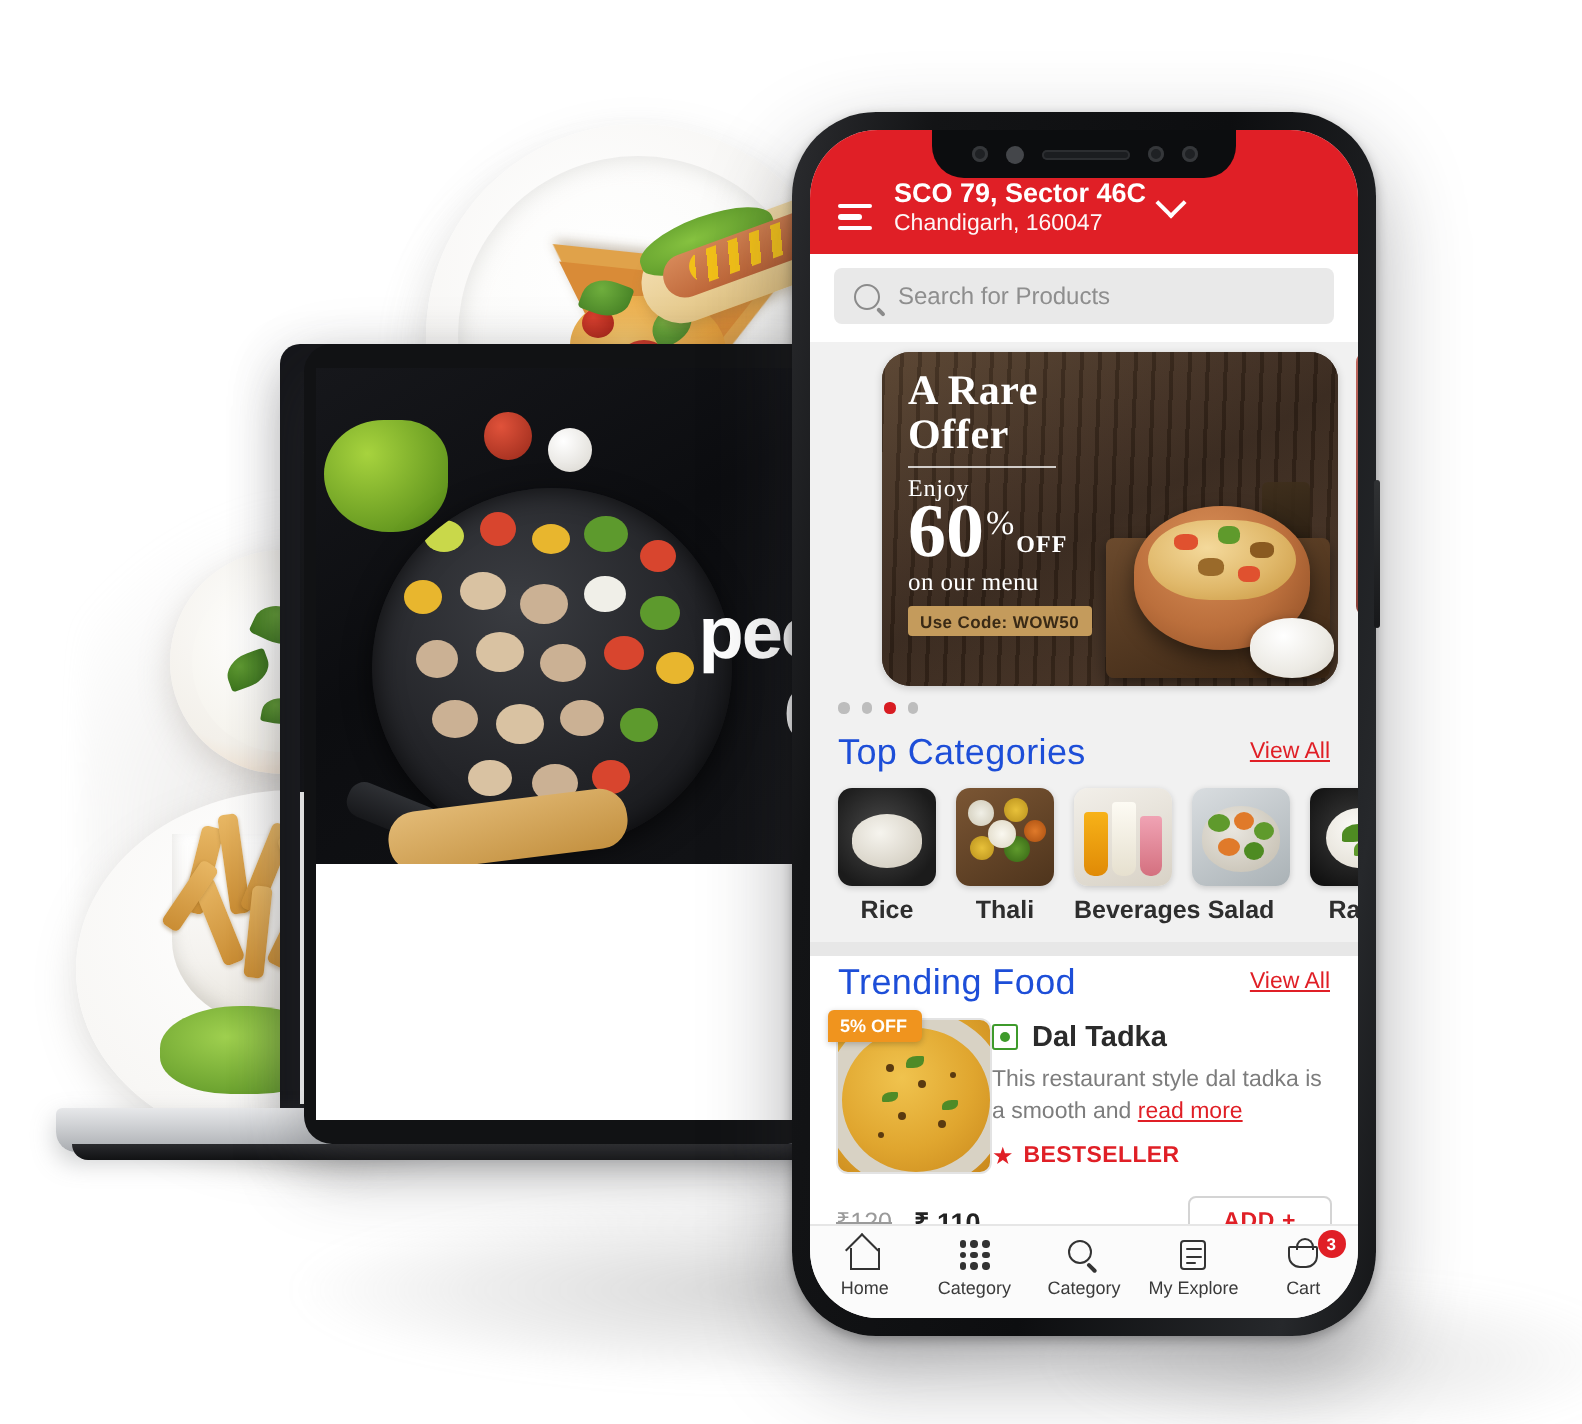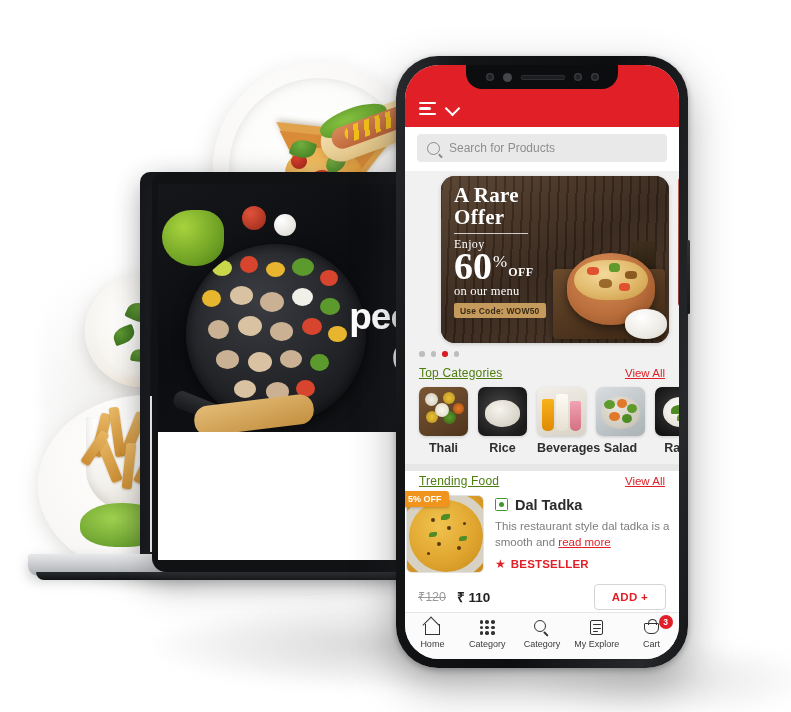--- a/index.html
+++ b/index.html
@@ -328,21 +328,21 @@
     background:radial-gradient(ellipse at 40% 35%, #f0cf84 0%, #d9ab54 55%, #b7832f 100%);
   }
 
   
   .dots{display:flex;gap:6px;padding:8px 0 6px 14px;}
   .dot{width:5.5px;height:5.5px;border-radius:50%;background:#bdbdbd;}
   .dot.active{background:#d81c22;}
 
   
   .sec-head{display:flex;align-items:center;justify-content:space-between;padding:3px 14px 7px;}
-  .sec-title{font-size:12px;color:#4d7c0f;letter-spacing:.2px;text-decoration:underline;}
+  .sec-title{font-size:18px;color:#1d4ed8;letter-spacing:.2px;}
   .view-all{font-size:11.5px;color:#e01f26;text-decoration:underline;}
 
   
   .cats{display:flex;gap:10px;padding:0 0 9px 14px;}
   .cat{width:49px;flex:none;}
   .cat-img{width:49px;height:49px;border-radius:7px;overflow:hidden;box-shadow:0 1px 3px rgba(0,0,0,.17);position:relative;}
   .cat-label{font-size:12.5px;font-weight:bold;color:#2e2e2e;text-align:center;margin-top:5px;white-space:nowrap;}
 
   .c-thali{background:linear-gradient(150deg,#7b5634 0%,#4e341c 100%);}
   .c-thali .pl{position:absolute;border-radius:50%;}
@@ -352,21 +352,21 @@
   .glassy{position:absolute;bottom:5px;border-radius:2px 2px 5px 5px;}
   .c-salad{background:linear-gradient(150deg,#d9dde0 0%,#aab2b6 100%);}
   .c-salad .bowl{position:absolute;left:5px;top:9px;width:39px;height:33px;border-radius:50%/46%;background:radial-gradient(ellipse at 40% 35%,#e9e6df,#c2bcae);overflow:hidden;}
   .c-raita{background:radial-gradient(circle at 45% 45%, #3d3d3d 0%, #121212 78%);}
   .c-raita .rb{position:absolute;left:8px;top:10px;width:34px;height:30px;border-radius:50%;background:radial-gradient(circle at 40% 33%,#fbfaf7,#ddd8cc);overflow:hidden;}
 
   .divider{height:7px;background:#e7e7e7;}
 
   
   .trend-card{background:#fff;padding:0 0 10px;}
-  .prod{display:flex;padding:0 1px;gap:11px;}
+  .prod{display:flex;padding:0 13px;}
   .prod-img-wrap{position:relative;flex:none;width:78px;}
   .prod-img{
     width:78px;height:78px;border-radius:6px;border:1px solid #e3e3e3;box-sizing:border-box;
     background:radial-gradient(circle at 42% 38%, #f0c34e 0%, #e0a62f 55%, #c9881c 100%);
     overflow:hidden;position:relative;
   }
   .dal-rim{position:absolute;left:-7px;top:-5px;width:92px;height:90px;border-radius:50%;border:9px solid #d8d2c4;box-sizing:border-box;}
   .seed{position:absolute;border-radius:50%;background:#5a3a10;}
   .cil{position:absolute;border-radius:60% 10% 60% 10%;background:#4f8b27;}
   .off-badge{
@@ -586,20 +586,24 @@
         <div class="cam"></div>
       </div>
 
       <div class="app-header">
         <div class="hamburger">
             <i></i>
             <i></i>
             <i></i>
           </div>
         <div class="addr-wrap">
+          <div>
+            <div class="addr-line1">SCO 79, Sector 46C</div>
+            <div class="addr-line2">Chandigarh, 160047</div>
+          </div>
           <div class="chev"></div>
         </div>
       </div>
 
       <div class="search-zone">
         <div class="search-bar">
           <div class="mag"></div>
           <div class="search-ph">Search for Products</div>
         </div>
       </div>
@@ -651,35 +655,35 @@
           <div class="dot"></div>
         </div>
 
         <div class="sec-head">
           <div class="sec-title">Top Categories</div>
           <div class="view-all">View All</div>
         </div>
 
         <div class="cats">
           <div class="cat">
+            <div class="cat-img c-rice">
+                <div class="rc"></div>
+              </div>
+            <div class="cat-label">Rice</div>
+          </div>
+          <div class="cat">
             <div class="cat-img c-thali">
               <div class="pl" style="left:6px;top:6px;width:13px;height:13px;background:radial-gradient(circle,#f0efe6,#cfc9b6);"></div>
               <div class="pl" style="left:24px;top:5px;width:12px;height:12px;background:radial-gradient(circle,#e8c13a,#b8901c);"></div>
               <div class="pl" style="left:7px;top:24px;width:12px;height:12px;background:radial-gradient(circle,#e8c13a,#b8901c);"></div>
               <div class="pl" style="left:24px;top:24px;width:13px;height:13px;background:radial-gradient(circle,#5f9a2c,#356414);"></div>
               <div class="pl" style="left:16px;top:16px;width:14px;height:14px;background:radial-gradient(circle,#faf8f0,#ddd6c2);"></div>
               <div class="pl" style="left:34px;top:16px;width:11px;height:11px;background:radial-gradient(circle,#e07a2a,#a84e10);"></div>
             </div>
             <div class="cat-label">Thali</div>
-          </div>
-          <div class="cat">
-            <div class="cat-img c-rice">
-                <div class="rc"></div>
-              </div>
-            <div class="cat-label">Rice</div>
           </div>
           <div class="cat">
             <div class="cat-img c-bev">
               <div class="glassy" style="left:5px;width:12px;height:32px;background:linear-gradient(180deg,#f7b218,#e08a06);"></div>
               <div class="glassy" style="left:19px;width:12px;height:37px;background:linear-gradient(180deg,#fdfbf4,#e6e0cf);"></div>
               <div class="glassy" style="left:33px;width:11px;height:30px;background:linear-gradient(180deg,#f0a3b4,#d4707f);"></div>
             </div>
             <div class="cat-label">Beverages</div>
           </div>
           <div class="cat">

